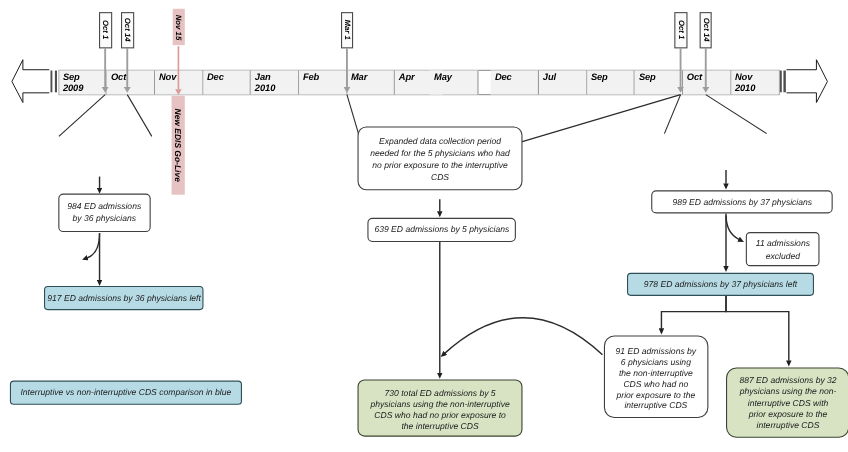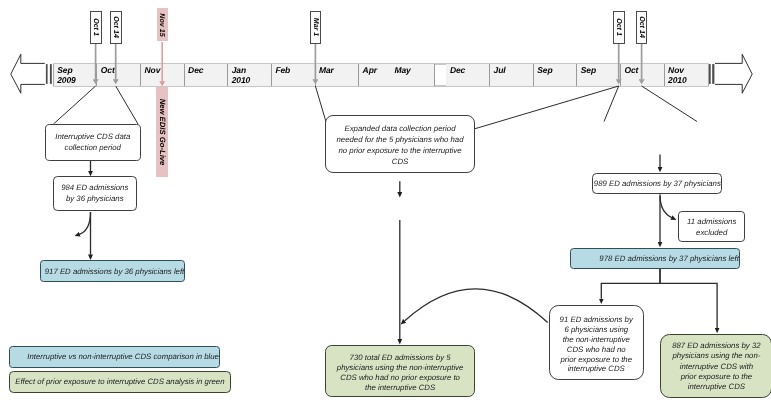--- a/index.html
+++ b/index.html
@@ -26,21 +26,21 @@
   .pinkbox{position:absolute;background:rgba(230,195,194,0.996);box-sizing:border-box;}
   .pinkbox span{position:absolute;left:50%;top:50%;white-space:nowrap;
        transform:translate(-50%,-50%) rotate(90deg);font-size:7.1px;color:#000;
        font-weight:bold;}
   .pinkbox.ev span{font-size:7.7px;}
 
   
   .fbox{position:absolute;box-sizing:border-box;border:1px solid #3f3f3f;
         border-radius:8px;background:rgba(255,255,255,0.996);display:flex;align-items:center;
         justify-content:center;text-align:center;color:#1a1a1a;}
-  .fbox.blue{border-radius:3.5px;border-color:#2f4f58;text-align:right;}
+  .fbox.blue{border-radius:3.5px;border-color:#2f4f58;}
   .fbox.green{border-radius:6.5px;border-color:#3b4430;}
   .fbox>span{display:block;width:var(--tw,100%);box-sizing:border-box;}
   .fbox.blue{background:rgba(183,219,229,0.996);}
   .fbox.green{background:rgba(216,227,196,0.996);}
 </style>
 </head>
 <body>
 
 <div id="stage">
 
@@ -190,40 +190,40 @@
       <path d="M 399.8 220 L 399.8 339.2"></path>
       <path d="M 660 154.6 L 660 167.1"></path>
       <path d="M 660 194.2 L 660 242"></path>
       <path d="M 660.1 196 C 660.1 207 664.5 214 671.7 217.6"></path>
       <path d="M 660 268.3 L 660 283.3 L 601.3 283.3 L 601.3 298.8"></path>
       <path d="M 660 268.3 L 660 283.3 L 717.1 283.3 L 717.1 328"></path>
       <path d="M 547.7 322.5 C 500 278 452 278 404.5 321"></path>
     </g>
   </svg>
 
-  <div class="fbox" style="left:44.5px;top:124px;width:96.5px;height:36.5px;font-size:7.8px;line-height:11px;--tw:84px;border-radius:4.6px">
-    <span>Interruptive CDS data collection period</span>
-    </div>
 
   <div class="fbox" style="left:52.6px;top:175.8px;width:84.4px;height:35.4px;font-size:7.8px;line-height:11px;--tw:72px;border-radius:4.5px">
     <span>984 ED admissions by 36 physicians</span>
     </div>
 
 
   <div class="fbox blue" style="left:40.3px;top:260.4px;width:145px;height:21.3px;font-size:7.8px">
     <span>917 ED admissions by 36 physicians left</span>
     </div>
 
   <div class="fbox" style="left:325px;top:115px;width:150px;height:57.5px;font-size:7.8px;line-height:11.1px;--tw:134px;padding-top:2.2px;border-radius:8px">
     <span>Expanded data collection period needed for the 5 physicians who had no prior exposure to the interruptive CDS</span>
     </div>
 
-
-
-  <div class="fbox" style="left:592.3px;top:172.8px;width:130px;height:21.4px;font-size:7.8px;border-radius:4.5px">
+  <div class="fbox" style="left:334.3px;top:197.8px;width:134.8px;height:22.2px;font-size:7.8px;border-radius:4.5px">
+    <span>639 ED admissions by 5 physicians</span>
+    </div>
+
+
+  <div class="fbox" style="left:592.3px;top:172.8px;width:165px;height:21.4px;font-size:7.8px;border-radius:4.5px">
     <span>989 ED admissions by 37 physicians</span>
     </div>
 
   <div class="fbox" style="left:677.9px;top:211.4px;width:67.6px;height:30.9px;font-size:7.8px;line-height:11px;--tw:58px;border-radius:3.8px">
     <span>11 admissions excluded</span>
     </div>
 
   <div class="fbox blue" style="left:570.1px;top:247.7px;width:169.8px;height:20.9px;font-size:7.8px">
     <span>978 ED admissions by 37 physicians left</span>
     </div>
@@ -236,17 +236,14 @@
     <span>91 ED admissions by 6 physicians using the non-interruptive CDS who had no prior exposure to the interruptive CDS</span>
     </div>
 
   <div class="fbox green" style="left:660.4px;top:333.8px;width:112px;height:64.6px;font-size:7.8px;line-height:10.1px;--tw:89.5px;padding-top:1px;border-radius:9.5px">
     <span>887 ED admissions by 32 physicians using the non-interruptive CDS with prior exposure to the interruptive CDS</span>
     </div>
 
   <div class="fbox blue" style="left:8.9px;top:345.6px;width:211px;height:22.2px;font-size:7.8px;border-radius:3.5px">
     <span>Interruptive vs non-interruptive CDS comparison in blue</span>
     </div>
-  <div class="fbox green" style="left:8.9px;top:371.2px;width:222px;height:21.4px;font-size:7.8px;border-radius:4.5px">
-    <span>Effect of prior exposure to interruptive CDS analysis in green</span>
-    </div>
 
 </div>
 
 </body></html>

